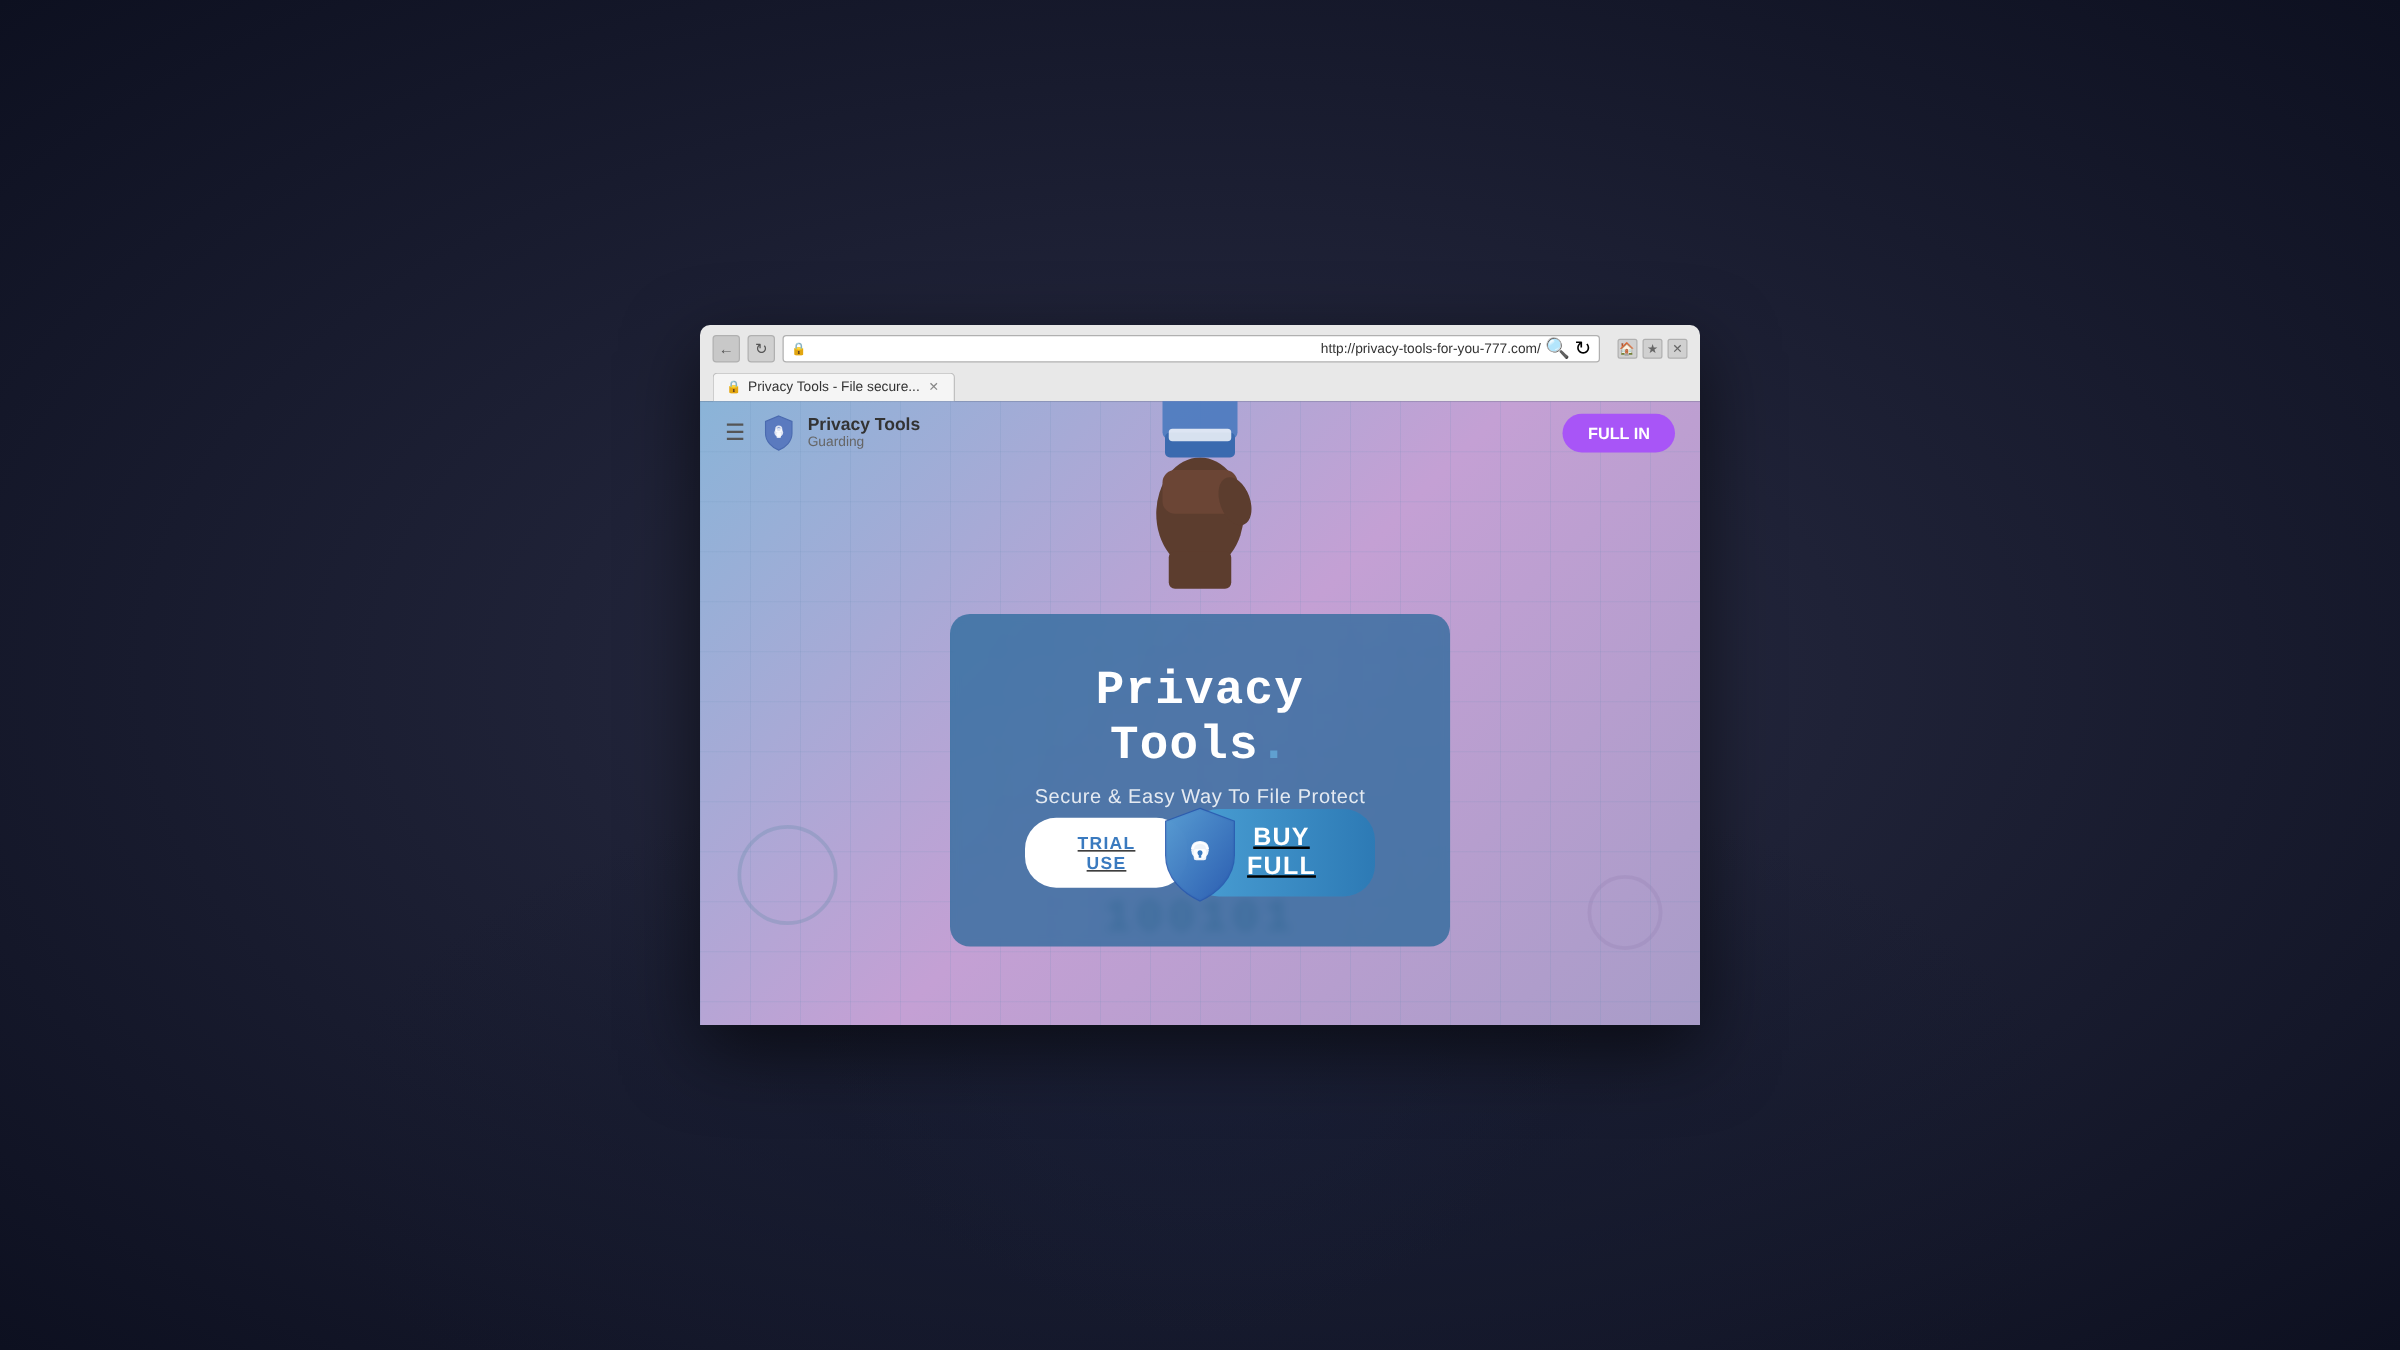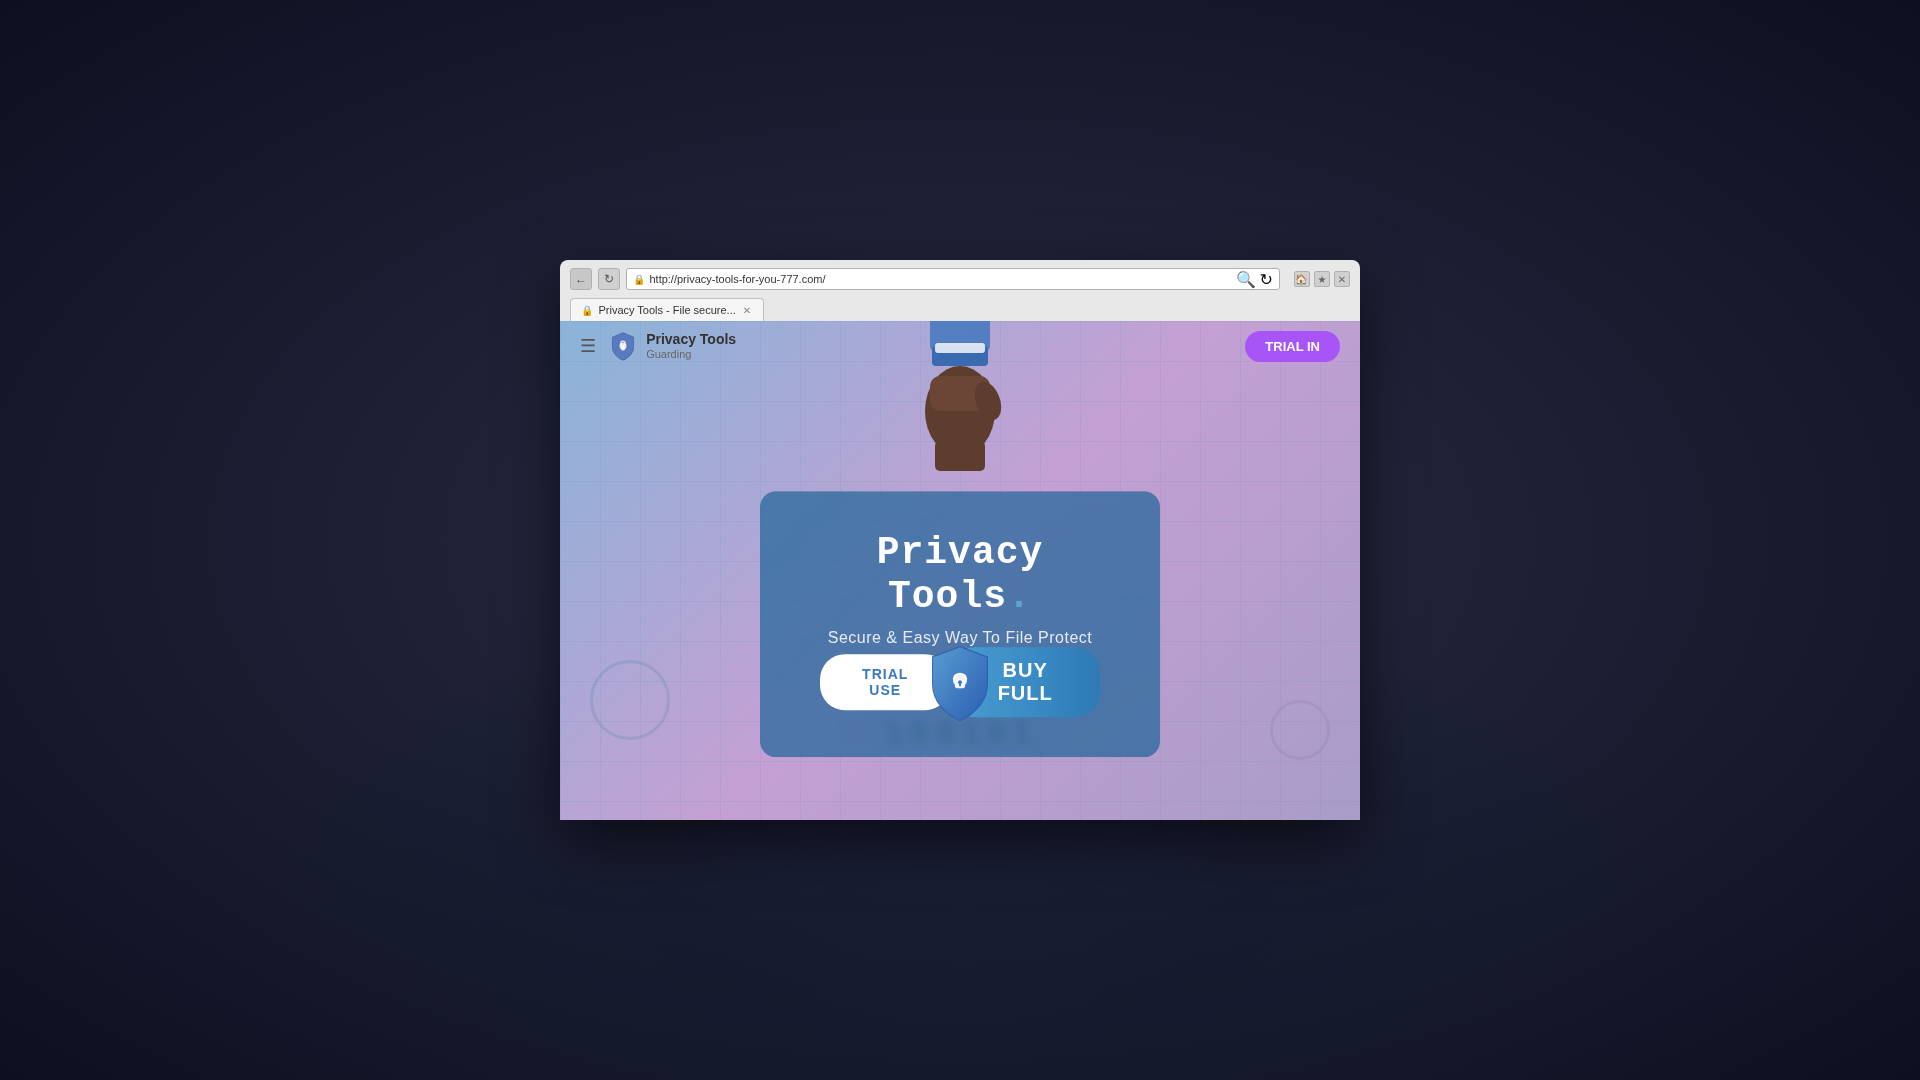--- a/index.html
+++ b/index.html
@@ -95,20 +95,21 @@
 
     .browser-address-bar .lock-icon {
       font-size: 10px;
       color: #555;
     }
 
     .browser-address-text {
       font-size: 11px;
       color: #333;
       flex: 1;
+      text-align: right;
     }
 
     .browser-address-icons {
       display: flex;
       gap: 3px;
     }
 
     .browser-window-controls {
       display: flex;
       gap: 4px;
@@ -314,20 +315,21 @@
       letter-spacing: 0.5px;
     }
 
     
     .hero-actions {
       display: flex;
       align-items: center;
       justify-content: center;
       gap: 0;
       position: relative;
+      text-decoration: underline;
     }
 
     .trial-btn {
       background: white;
       color: #3a7abf;
       border: none;
       border-radius: 25px;
       padding: 12px 32px;
       font-size: 14px;
       font-weight: bold;
@@ -432,21 +434,21 @@
           <circle cx="15" cy="17" r="4" fill="white" opacity="0.8"></circle>
           <rect x="13" y="17" width="4" height="5" fill="white" opacity="0.8" rx="1"></rect>
           <circle cx="15" cy="14" r="2.5" fill="none" stroke="white" stroke-width="1.5" opacity="0.8"></circle>
         </svg>
         <div class="nav-logo-text">
           <span class="nav-logo-title">Privacy Tools</span>
           <span class="nav-logo-sub">Guarding</span>
         </div>
       </div>
       <div class="nav-spacer"></div>
-      <button class="sign-in-btn">TRIAL IN</button>
+      <button class="sign-in-btn">FULL IN</button>
     </div>
 
     <div class="hand-illustration">
       <svg class="hand-svg" viewBox="0 0 120 200">
 
         <rect x="30" y="0" width="60" height="40" rx="5" fill="#4a7abf" opacity="0.9"></rect>
 
         <ellipse cx="60" cy="100" rx="35" ry="45" fill="#5c3d2e"></ellipse>
 
         <rect x="30" y="65" width="60" height="35" rx="10" fill="#6b4535"></rect>

